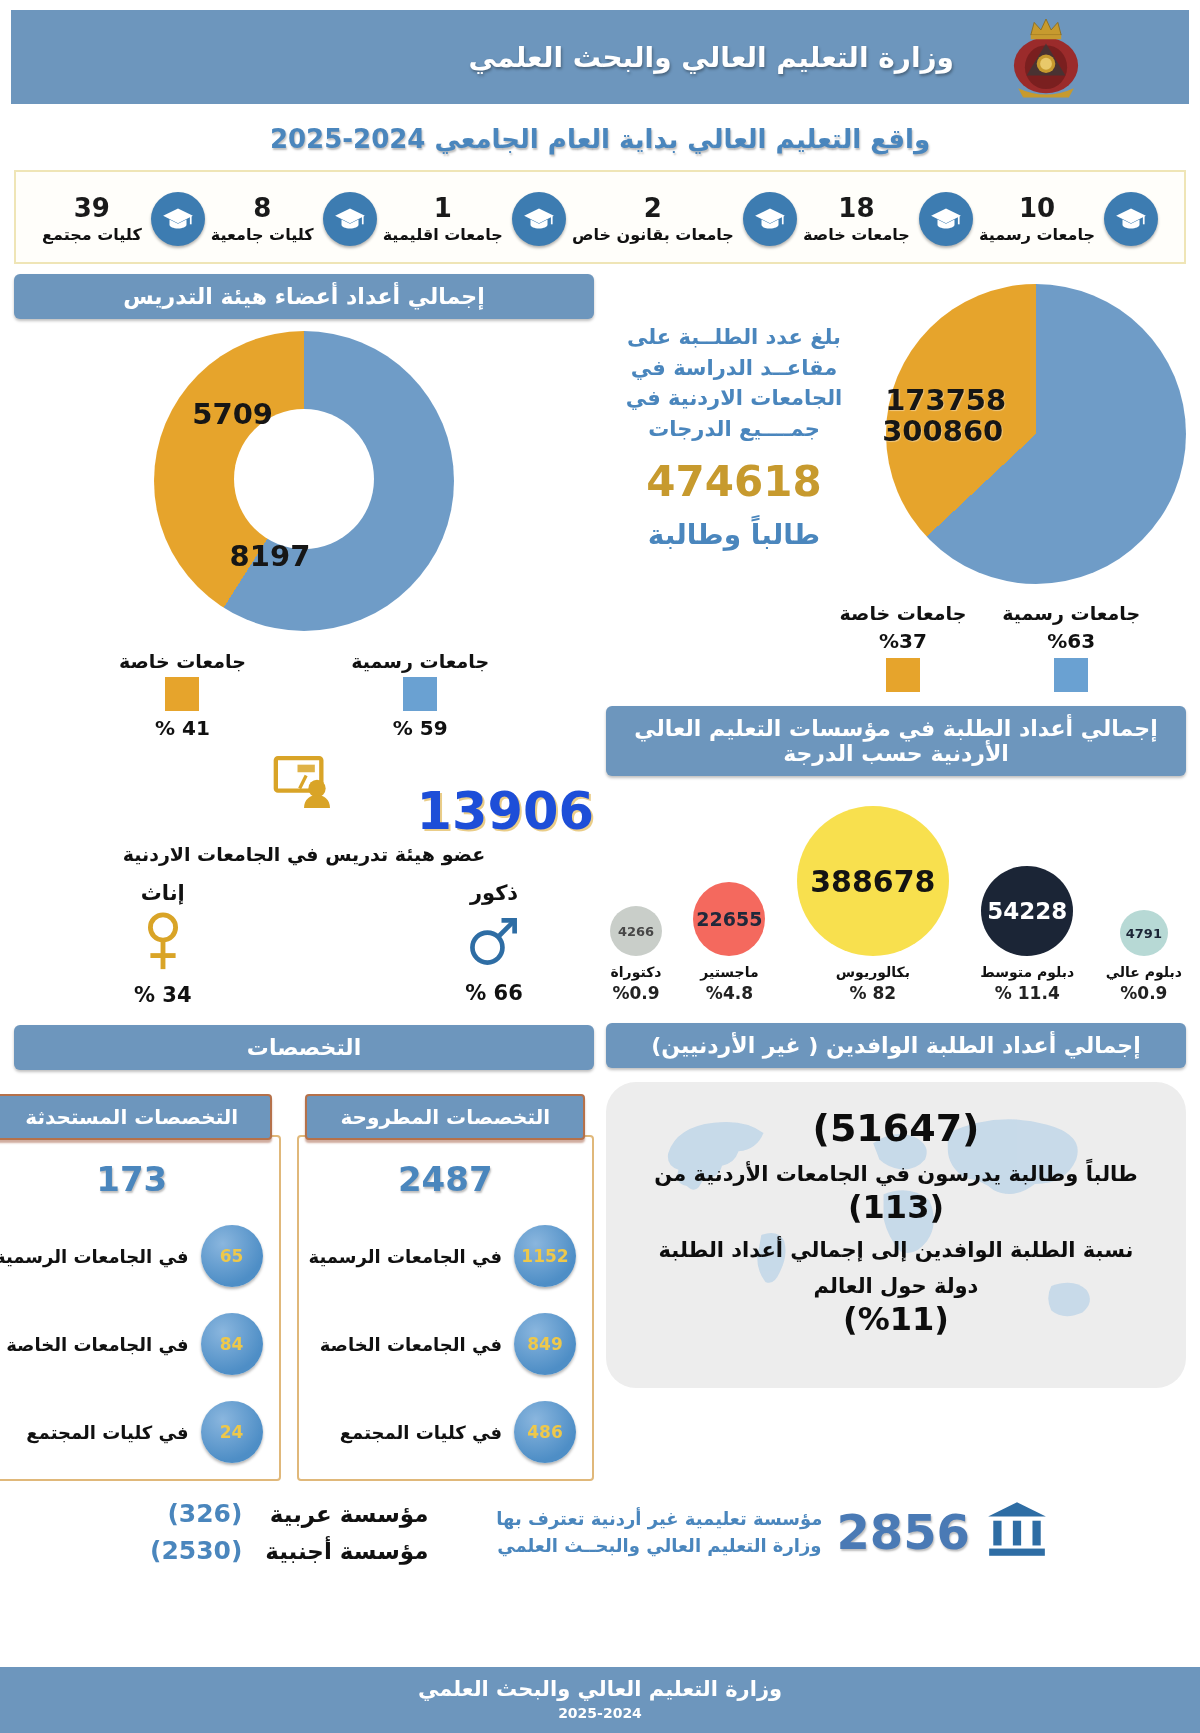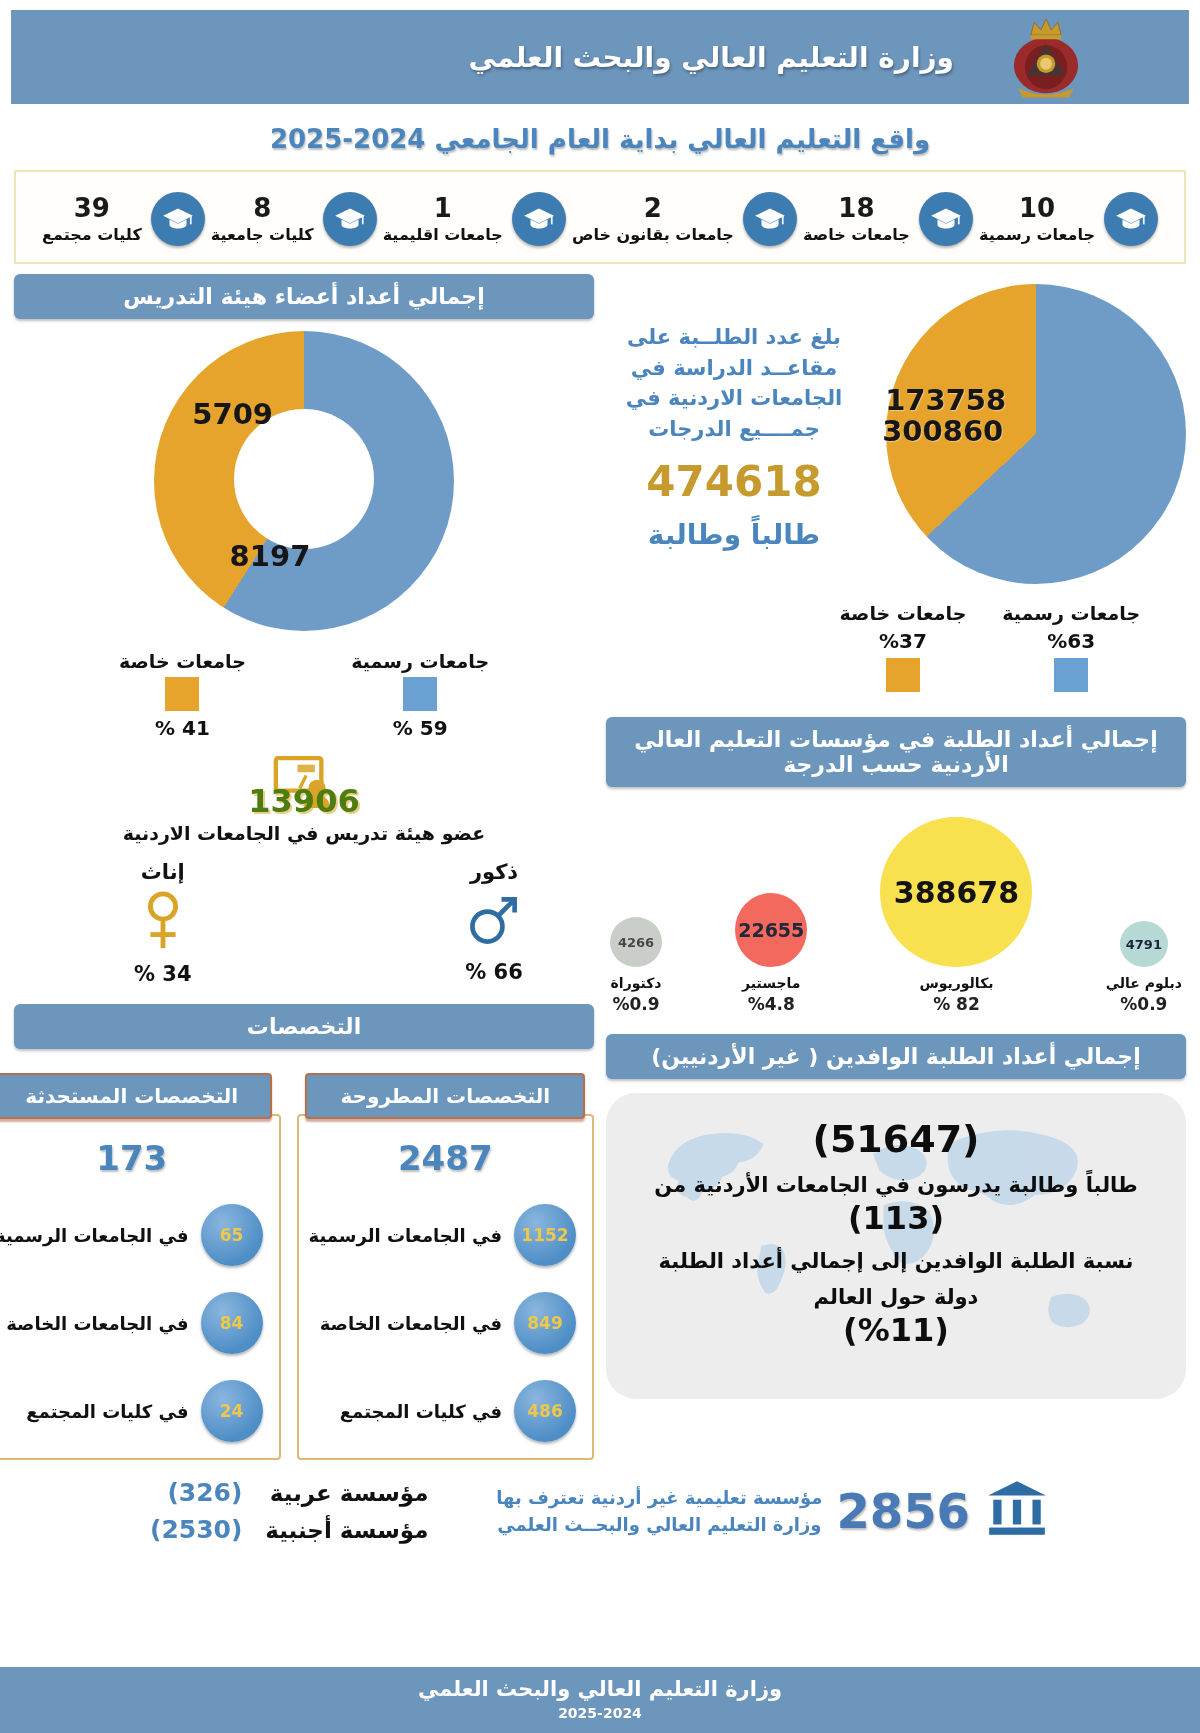--- a/index.html
+++ b/index.html
@@ -59,22 +59,22 @@
   .donut-wrap { position:relative; width:310px; height:315px; margin:12px auto 0; }
   .donut { width:300px; height:300px; border-radius:50%; margin:0 auto;
            background:conic-gradient(#6f9cc7 0 212.4deg, #e6a42c 212.4deg 360deg); }
   .donut-hole { position:absolute; left:50%; top:148px; width:140px; height:140px; background:#fff;
                 border-radius:50%; transform:translate(-50%,-50%); }
   .donut-lbl { position:absolute; font-size:29px; color:#161616; }
   .donut-lbl.private { right:60%; top:21%; }
   .donut-lbl.public  { left:26%;  top:66%; }
 
   .fac-total { text-align:center; margin-top:16px; position:relative; }
-  .fac-total .num { font-size:32px; color:#4d7c0f; margin-top:-30px; position:relative; z-index:2;
-                    text-shadow:2px 2px 0 rgba(217,164,39,.55); }
+  .fac-total .num { font-size:51px; color:#1d4ed8; margin-top:-30px; position:relative; z-index:2;
+                    text-shadow:2px 2px 0 rgba(217,164,39,.55);text-align:right; }
   .fac-total .cap { font-size:19px; color:#111; margin-top:2px; }
 
   .gender-row { display:flex; justify-content:space-between; padding:16px 70px 0 120px; }
   .gender { display:flex; flex-direction:column; align-items:center; gap:6px; }
   .gender .glabel { font-size:21px; color:#111; }
   .gender .gpct { font-size:21px; color:#111; }
 
   
   .deg-row { display:flex; justify-content:space-between; align-items:flex-end; padding:0 4px; margin-top:22px; }
   .deg-item { display:flex; flex-direction:column; align-items:center; }
@@ -261,29 +261,36 @@
           <span class="leg-pct ltr">%63</span>
           <span class="sq blue"></span>
         </div>
         <div class="leg-item">
           <span class="leg-label">جامعات خاصة</span>
           <span class="leg-pct ltr">%37</span>
           <span class="sq gold"></span>
         </div>
       </div>
 
-      <div class="sec-head" style="margin-top:25px">إجمالي أعداد الطلبة في مؤسسات التعليم العالي الأردنية حسب الدرجة</div>
+      <div class="sec-head" style="margin-top:14px">إجمالي أعداد الطلبة في مؤسسات التعليم العالي الأردنية حسب الدرجة</div>
 
       <div class="deg-row">
         <div class="deg-item">
           <div class="bub-box">
               <div class="bubble bub-0 ltr">4791</div>
             </div>
           <div class="deg-label">دبلوم عالي</div>
           <div class="deg-pct ltr">%0.9</div>
+        </div>
+        <div class="deg-item">
+          <div class="bub-box">
+              <div class="bubble bub-1 ltr">54228</div>
+            </div>
+          <div class="deg-label">دبلوم متوسط</div>
+          <div class="deg-pct ltr">% 11.4</div>
         </div>
         <div class="deg-item">
           <div class="bub-box">
               <div class="bubble bub-2 ltr">388678</div>
             </div>
           <div class="deg-label">بكالوريوس</div>
           <div class="deg-pct ltr">% 82</div>
         </div>
         <div class="deg-item">
           <div class="bub-box">

